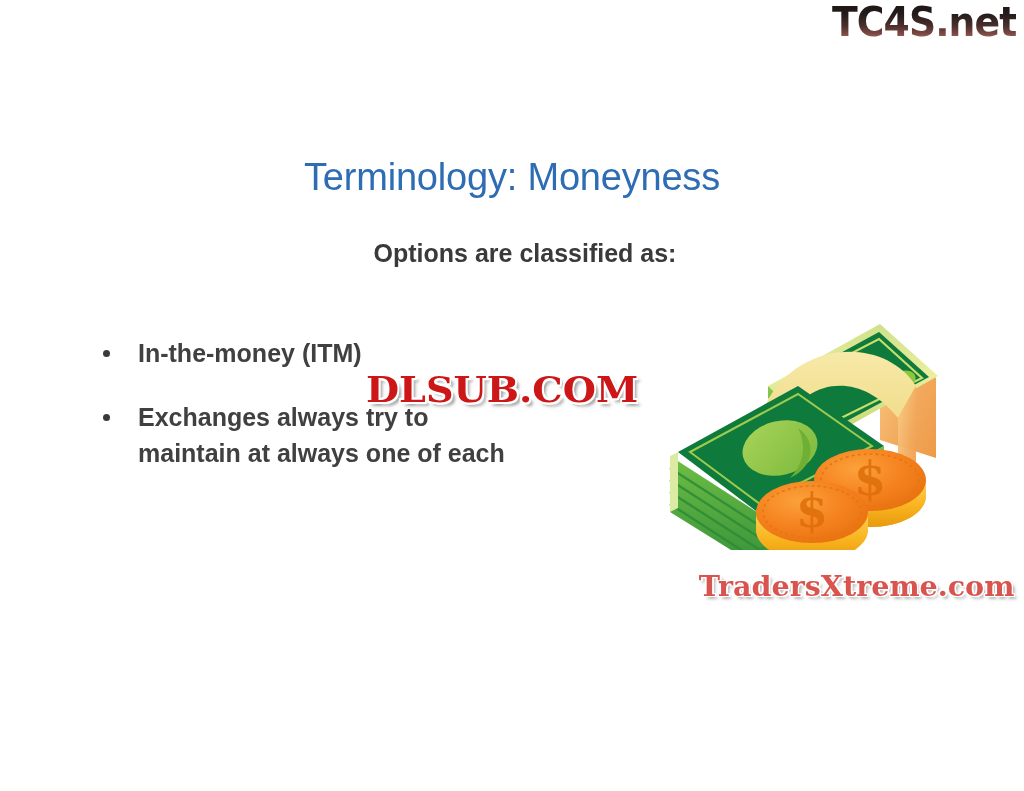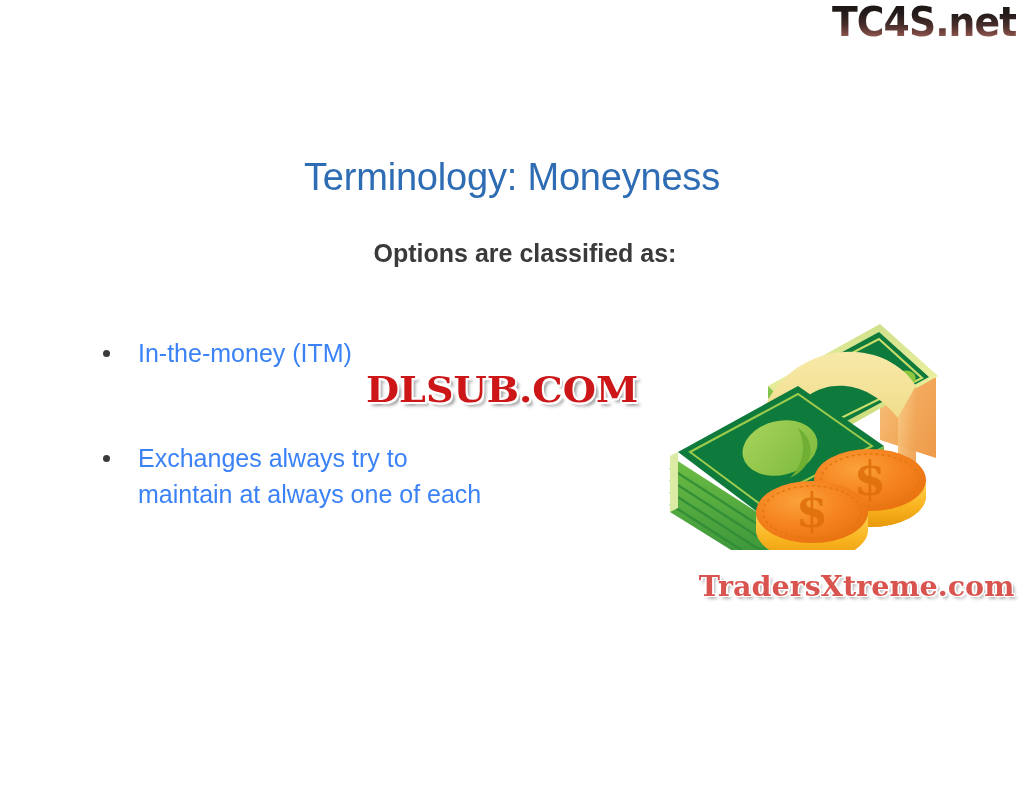--- a/index.html
+++ b/index.html
@@ -84,37 +84,37 @@
     width: 560px;
     margin: 0;
     padding: 0;
     list-style: none;
   }
   .bullet-item {
     position: relative;
     padding-left: 42px;
     margin: 0 0 16px 0;
     font-family: "Liberation Sans", sans-serif;
-    font-weight: normal;
+    font-weight: bold;
     font-size: 25px;
     line-height: 36px;
-    color: #3b82f6;
+    color: #404040;
   }
   .bullet-item:before {
     content: "";
     position: absolute;
     left: 7px;
     top: 15px;
     width: 7px;
     height: 7px;
     border-radius: 50%;
     background: #3a3a3a;
   }
   .bullet-item.spaced {
-    margin-top: 69px;
+    margin-top: 28px;
   }
   .bullet-line { display: block; }
 
   
   .wm-dlsub {
     position: absolute;
     left: 366px;
     top: 367px;
     font-family: "DejaVu Serif", serif;
     font-weight: bold;

